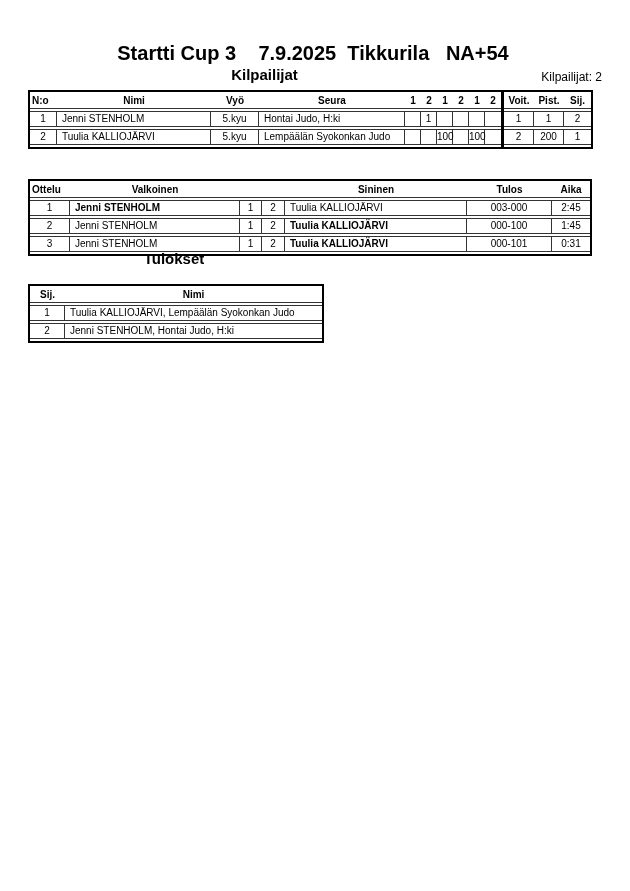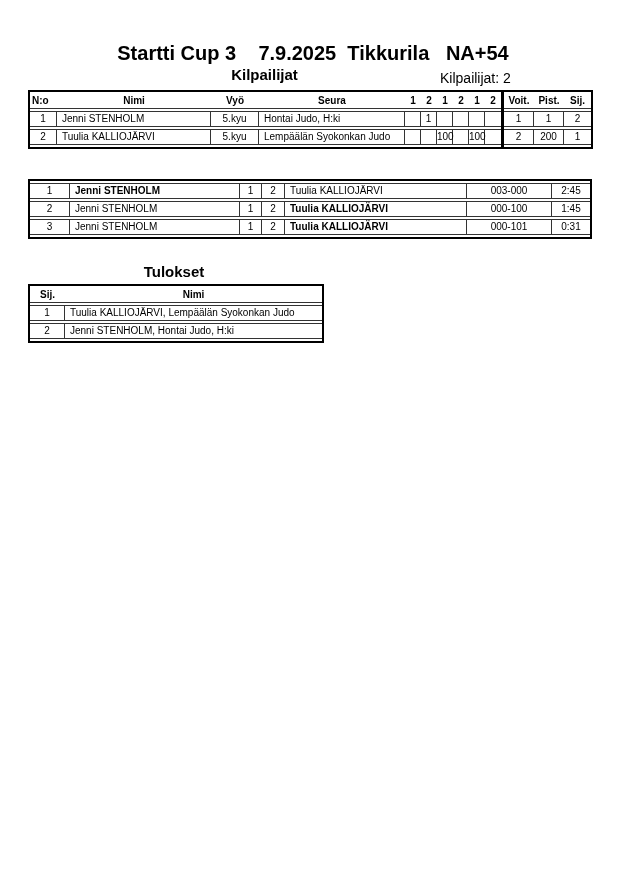--- a/index.html
+++ b/index.html
@@ -9,23 +9,23 @@
   }
   .doc-title {
     position:absolute; top:42px; left:0; width:626px; text-align:center;
     font-size:20px; font-weight:bold; white-space:pre;
   }
   .sec-heading {
     position:absolute; font-size:15px; font-weight:bold; text-align:center;
   }
   #h-kilpailijat { top:66px; left:28px; width:473px; }
   #competitors-count { position:absolute; top:70px; left:440px; width:162px;
-    text-align:left; font-size:14px; }
+    text-align:right; font-size:12px; }
   #h-ottelut   { top:158px; left:28px; width:520px; }
-  #h-tulokset  { top:263px; left:28px; width:292px; }
+  #h-tulokset  { top:250px; left:28px; width:292px; }
 
   .tbl-wrap { position:absolute; display:flex; align-items:flex-start;border-radius:6px; }
   #t1 { top:90px;  left:28px; }
   #t2 { top:179px; left:28px; }
   #t3 { top:284px; left:28px; }
 
   table {
     border-collapse:separate; border-spacing:0 2px; border:2px solid #000;
     table-layout:fixed; box-sizing:border-box; background:#fff;
   }
@@ -141,20 +141,29 @@
       <colgroup>
         <col style="width:40px">
           <col style="width:170px">
           <col style="width:22px">
           <col style="width:23px">
         <col style="width:182px">
           <col style="width:85px">
           <col style="width:38px">
       </colgroup>
       <tbody>
+          <tr>
+        <th class="hl">Ottelu</th>
+        <th>Valkoinen</th>
+        <th></th>
+        <th></th>
+        <th>Sininen</th>
+        <th>Tulos</th>
+        <th>Aika</th>
+      </tr>
       <tr>
         <td>1</td>
         <td class="al bold">Jenni STENHOLM</td>
         <td>1</td>
         <td>2</td>
         <td class="al">Tuulia KALLIOJÄRVI</td>
         <td>003-000</td>
         <td>2:45</td>
       </tr>
       <tr>

